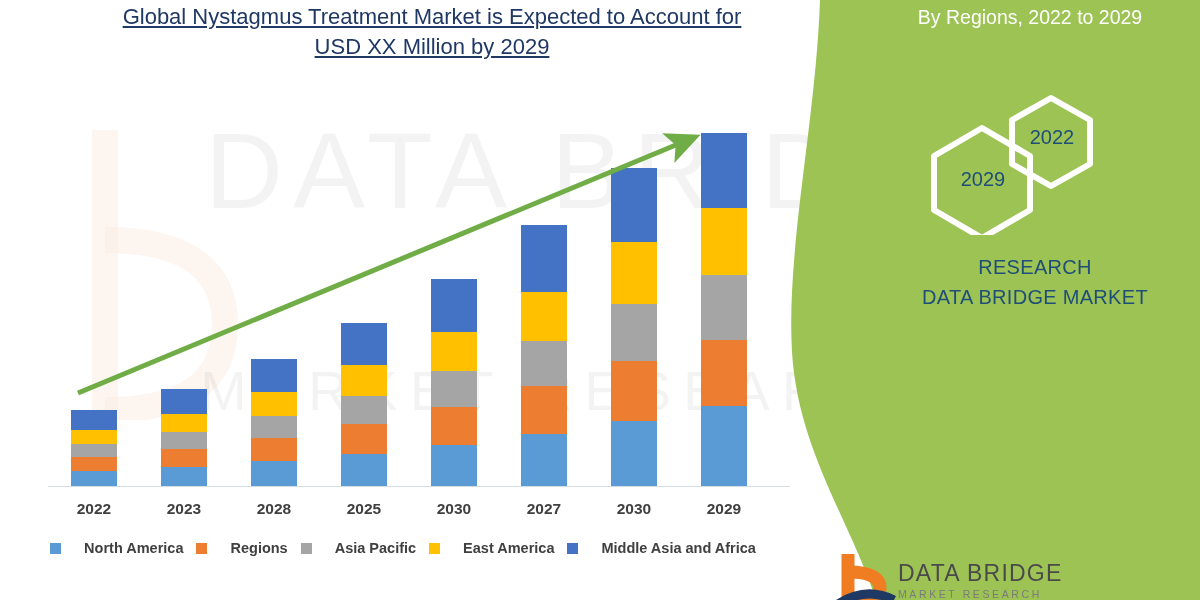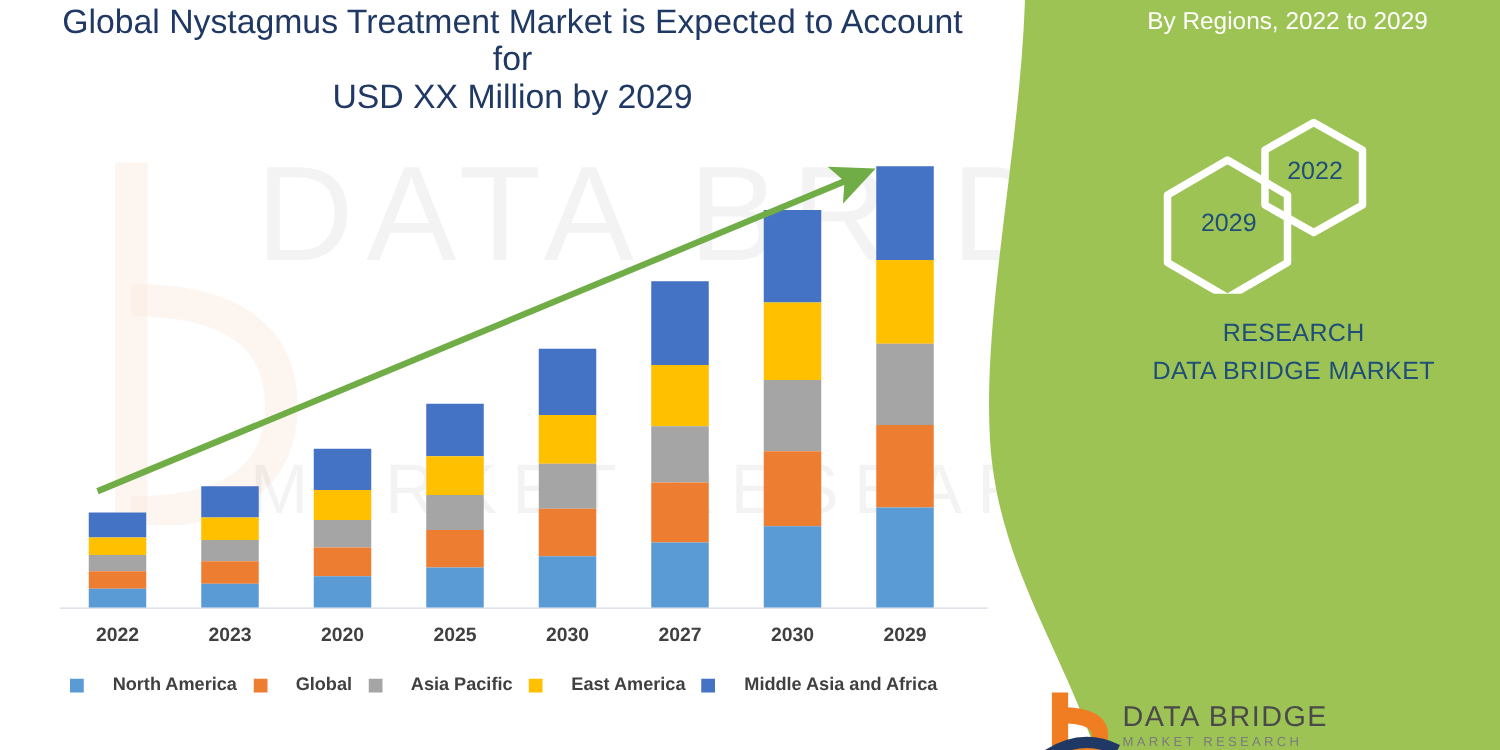--- a/index.html
+++ b/index.html
@@ -124,27 +124,28 @@
     left: 62px;
     top: 36px;
     font-size: 10.5px;
     color: #7b7b7b;
     letter-spacing: 2.6px;
   }
 
   
   .chart-title {
     position: absolute;
-    left: 42px;
+    left: 64px;
     top: 2px;
     width: 736px;
     text-align: center;
     color: #1F3864;
-    font-size: 27px;
+    font-size: 22px;
     line-height: 30px;
+    text-decoration: underline;
   }
 
   .plot {
     position: absolute;
     left: 0;
     top: 0;
     width: 810px;
     height: 600px;
   }
 
@@ -316,21 +317,21 @@
           <div class="seg" style="background: rgb(68, 114, 196); height: 21.2%;"></div>
           <div class="seg" style="background: rgb(255, 192, 0); height: 19%;"></div>
           <div class="seg" style="background: rgb(165, 165, 165); height: 18.4%;"></div>
           <div class="seg" style="background: rgb(237, 125, 49); height: 18.7%;"></div>
           <div class="seg" style="background: rgb(91, 155, 213); height: 22.7%;"></div>
         </div>
       </div>
     <div id="xlabels">
         <div class="xlabel" style="left: 49px;">2022</div>
         <div class="xlabel" style="left: 139px;">2023</div>
-        <div class="xlabel" style="left: 229px;">2020</div>
+        <div class="xlabel" style="left: 229px;">2028</div>
         <div class="xlabel" style="left: 319px;">2025</div>
         <div class="xlabel" style="left: 409px;">2030</div>
         <div class="xlabel" style="left: 499px;">2027</div>
         <div class="xlabel" style="left: 589px;">2030</div>
         <div class="xlabel" style="left: 679px;">2029</div>
       </div>
 
     <svg class="arrow-svg" viewBox="0 0 810 520">
       <defs>
         <marker id="ah" markerWidth="7" markerHeight="7" refX="3.2" refY="3.5" orient="auto">
@@ -341,21 +342,21 @@
     </svg>
   </div>
 
   <div class="legend" id="legend">
       <div class="legend-item">
         <span class="legend-swatch" style="background: rgb(91, 155, 213);"></span>
         <span>North America</span>
       </div>
       <div class="legend-item">
         <span class="legend-swatch" style="background: rgb(237, 125, 49);"></span>
-        <span>Global</span>
+        <span>Regions</span>
       </div>
       <div class="legend-item">
         <span class="legend-swatch" style="background: rgb(165, 165, 165);"></span>
         <span>Asia Pacific</span>
       </div>
       <div class="legend-item">
         <span class="legend-swatch" style="background: rgb(255, 192, 0);"></span>
         <span>East America</span>
       </div>
       <div class="legend-item">

